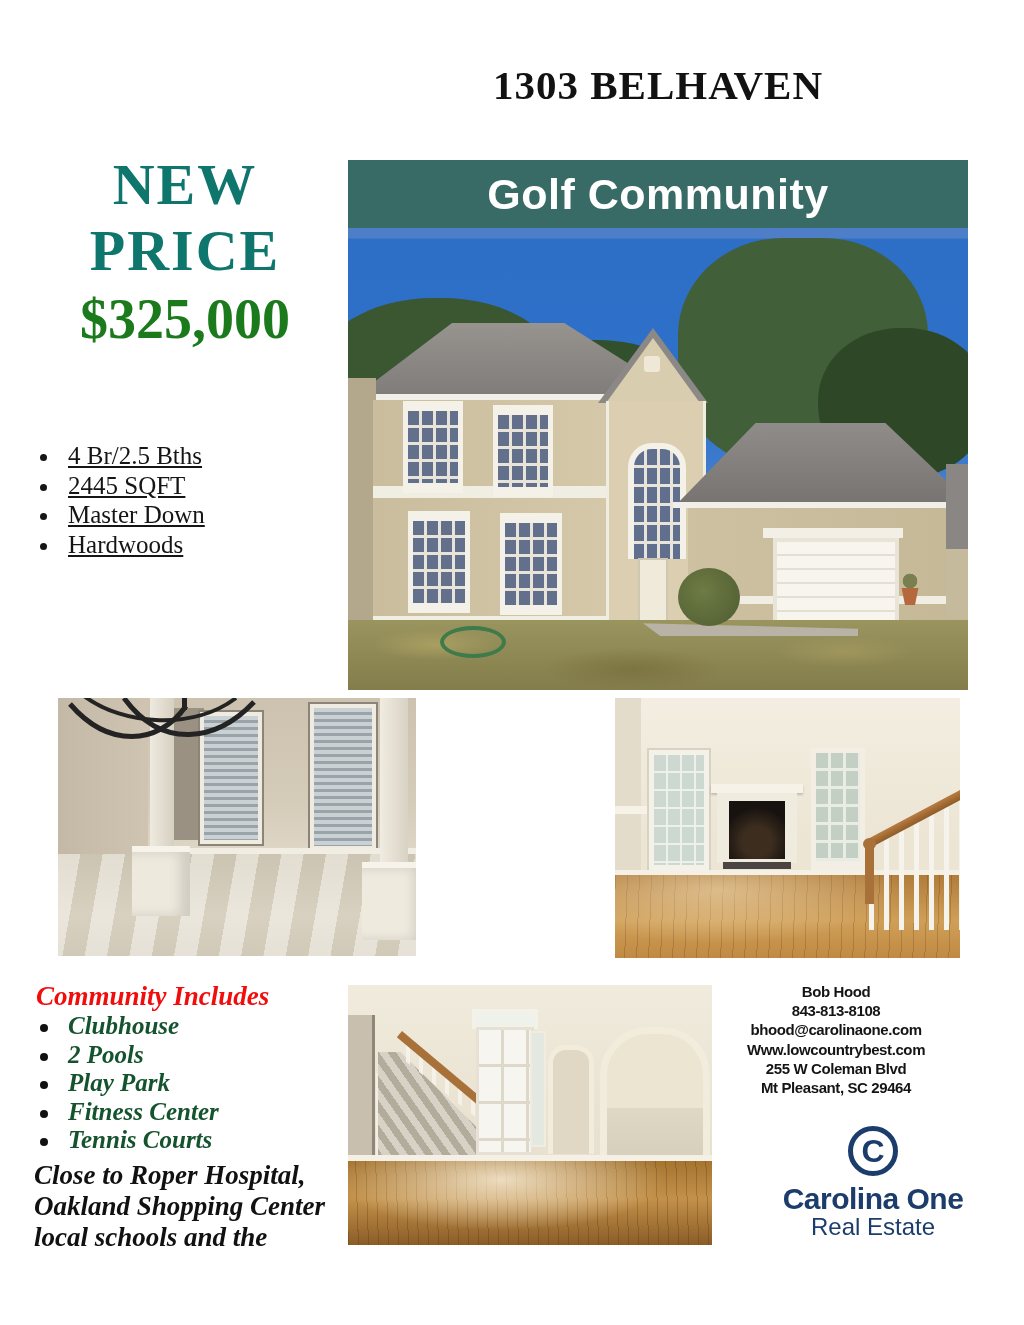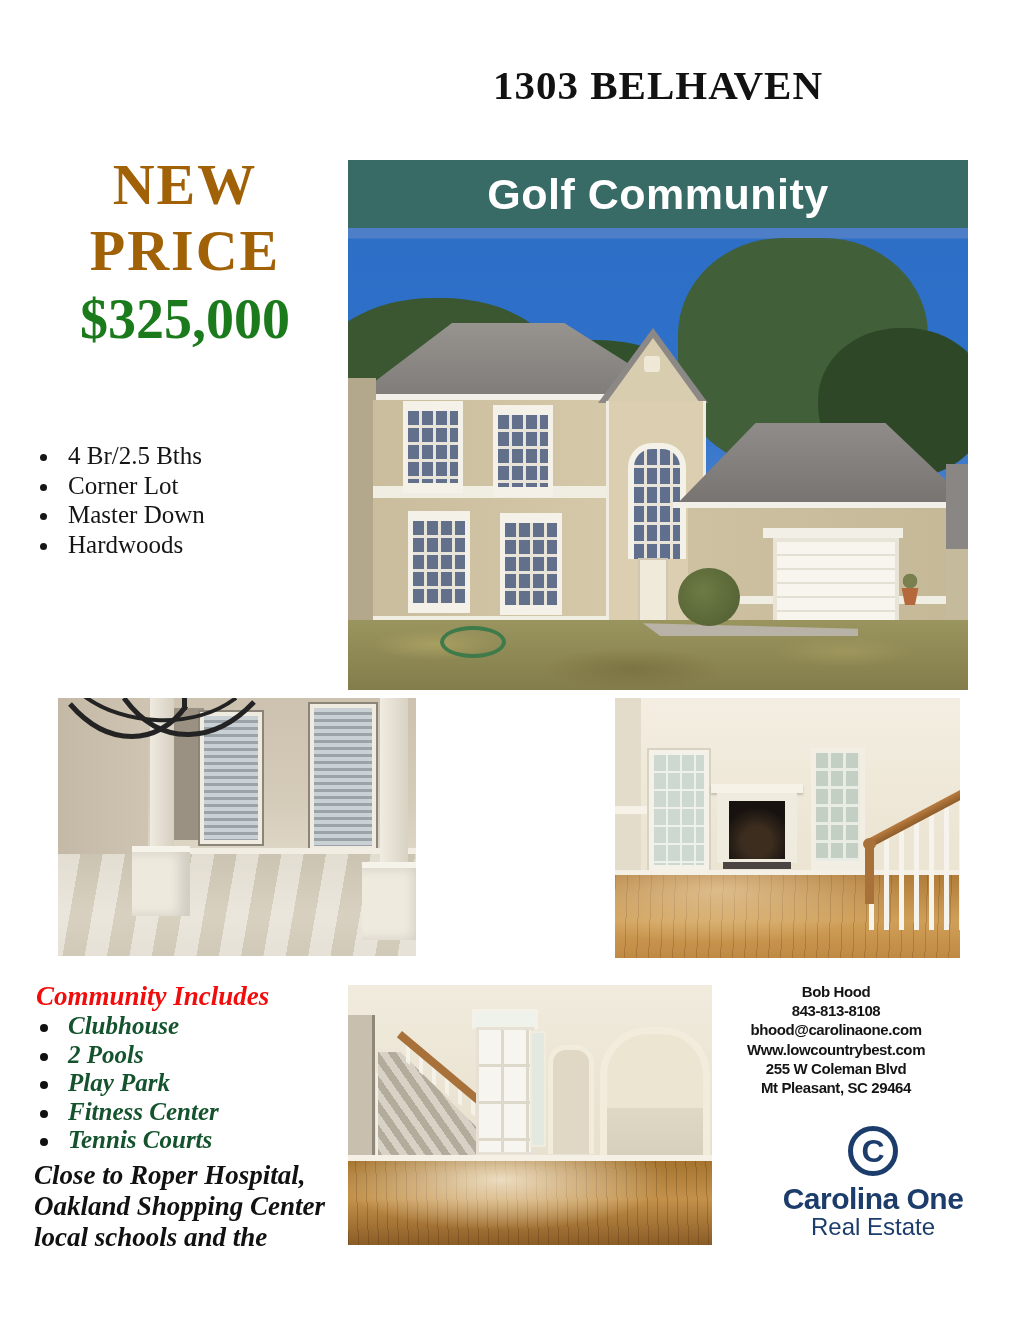--- a/index.html
+++ b/index.html
@@ -4,25 +4,25 @@
 <style>
   html,body{margin:0;padding:0;background:#ffffff;}
   .page{position:relative;width:1024px;height:1325px;background:#ffffff;overflow:hidden;
         font-family:"Liberation Serif",serif;}
   .abs{position:absolute;}
 
   
   .page-title{left:348px;top:62px;width:620px;text-align:center;
     font:bold 41px/46px "Liberation Serif",serif;color:#121212;letter-spacing:1px;}
   .price-block{left:20px;top:152px;width:330px;text-align:center;}
-  .price-line{font:bold 58px/66px "Liberation Serif",serif;color:#a16207;letter-spacing:2px;text-align:center;}
+  .price-line{font:bold 58px/66px "Liberation Serif",serif;color:#0f766e;letter-spacing:2px;text-align:center;}
   .price-amount{font:bold 56px/70px "Liberation Serif",serif;color:#1B7A1B;}
 
   .features{left:38px;top:441px;list-style:none;margin:0;padding:0;}
-  .features li{position:relative;padding-left:30px;font:25px/29.5px "Liberation Serif",serif;color:#151515;}
+  .features li{position:relative;padding-left:30px;font:25px/29.5px "Liberation Serif",serif;color:#151515;text-decoration:underline;}
   .features li::before{content:"";position:absolute;left:2px;top:13px;width:7px;height:7px;
     border-radius:50%;background:#161616;}
 
   .community-heading{left:36px;top:980px;font:bold italic 27px/32px "Liberation Serif",serif;color:#F20D0D;}
   .community-list{left:40px;top:1012px;list-style:none;margin:0;padding:0;}
   .community-list li{position:relative;padding-left:28px;font:bold italic 25px/28.5px "Liberation Serif",serif;color:#14532d;}
   .community-list li::before{content:"";position:absolute;left:0;top:12px;width:8px;height:8px;
     border-radius:50%;background:#111;}
   .location-note{left:34px;top:1160px;width:330px;font:bold italic 27px/31px "Liberation Serif",serif;color:#111;}
 
@@ -188,21 +188,21 @@
   <div class="abs page-title">1303 BELHAVEN</div>
 
   <div class="abs price-block">
     <div class="price-line">NEW</div>
     <div class="price-line">PRICE</div>
     <div class="price-amount">$325,000</div>
   </div>
 
   <ul class="abs features">
     <li>4 Br/2.5 Bths</li>
-    <li>Corner Lot</li>
+    <li>2445 SQFT</li>
     <li>Master Down</li>
     <li>Hardwoods</li>
   </ul>
 
   <div class="abs banner">
     <span>Golf Community</span>
   </div>
 
   <div class="abs photo photo-main">
     <div class="sky"></div>

